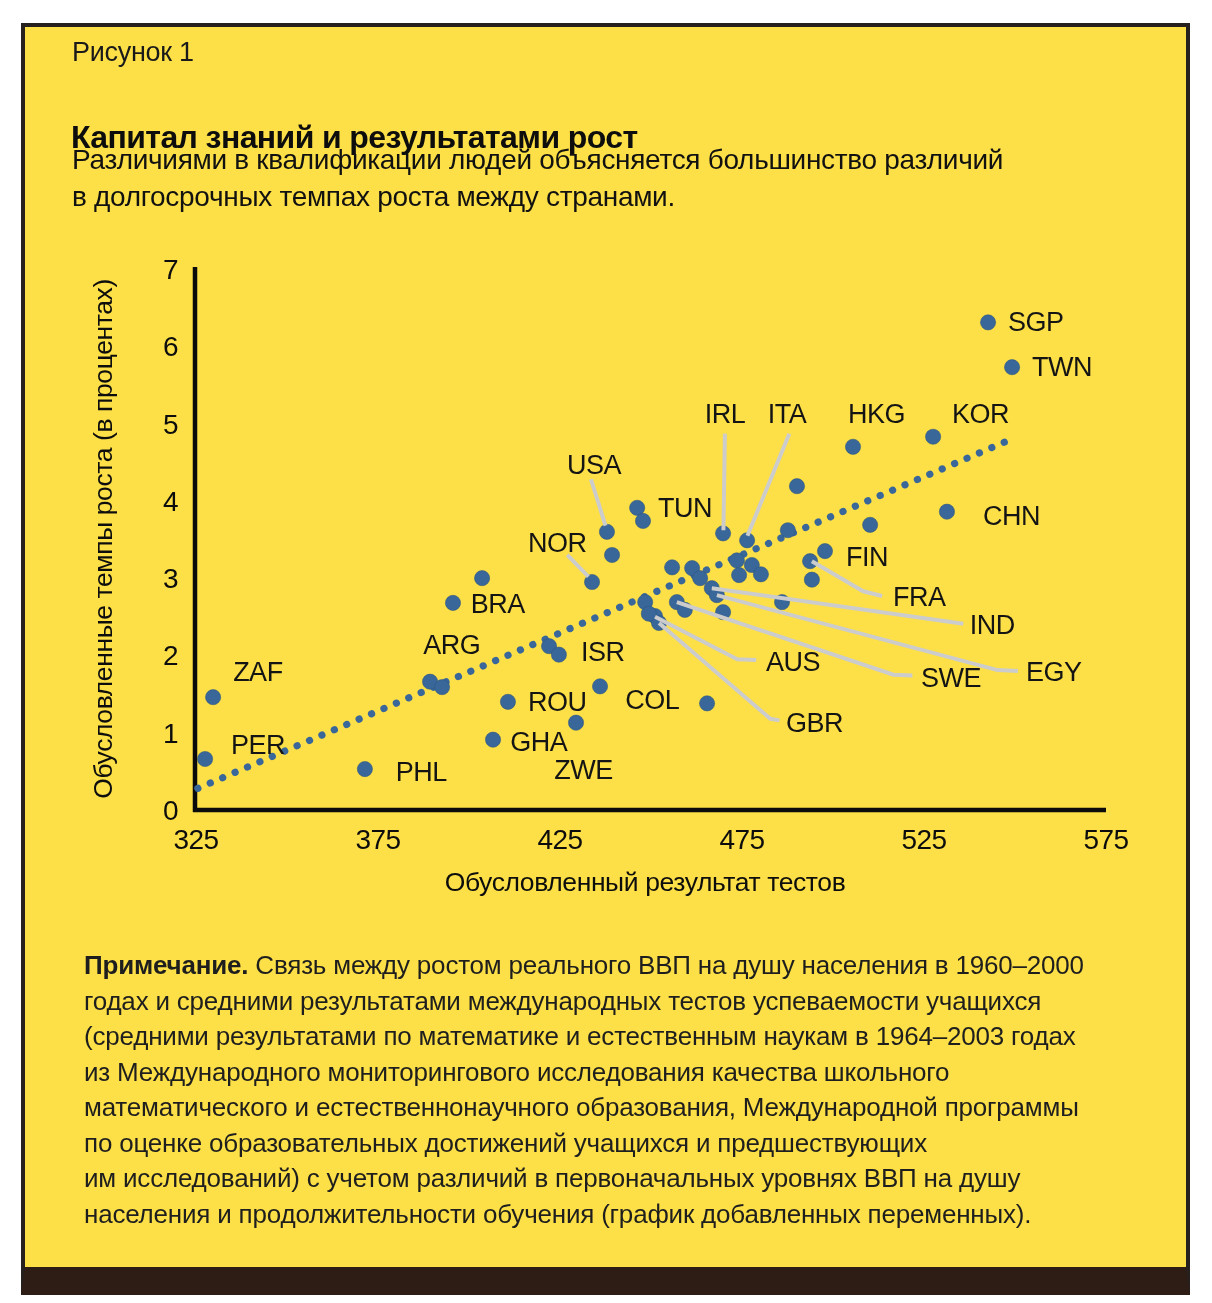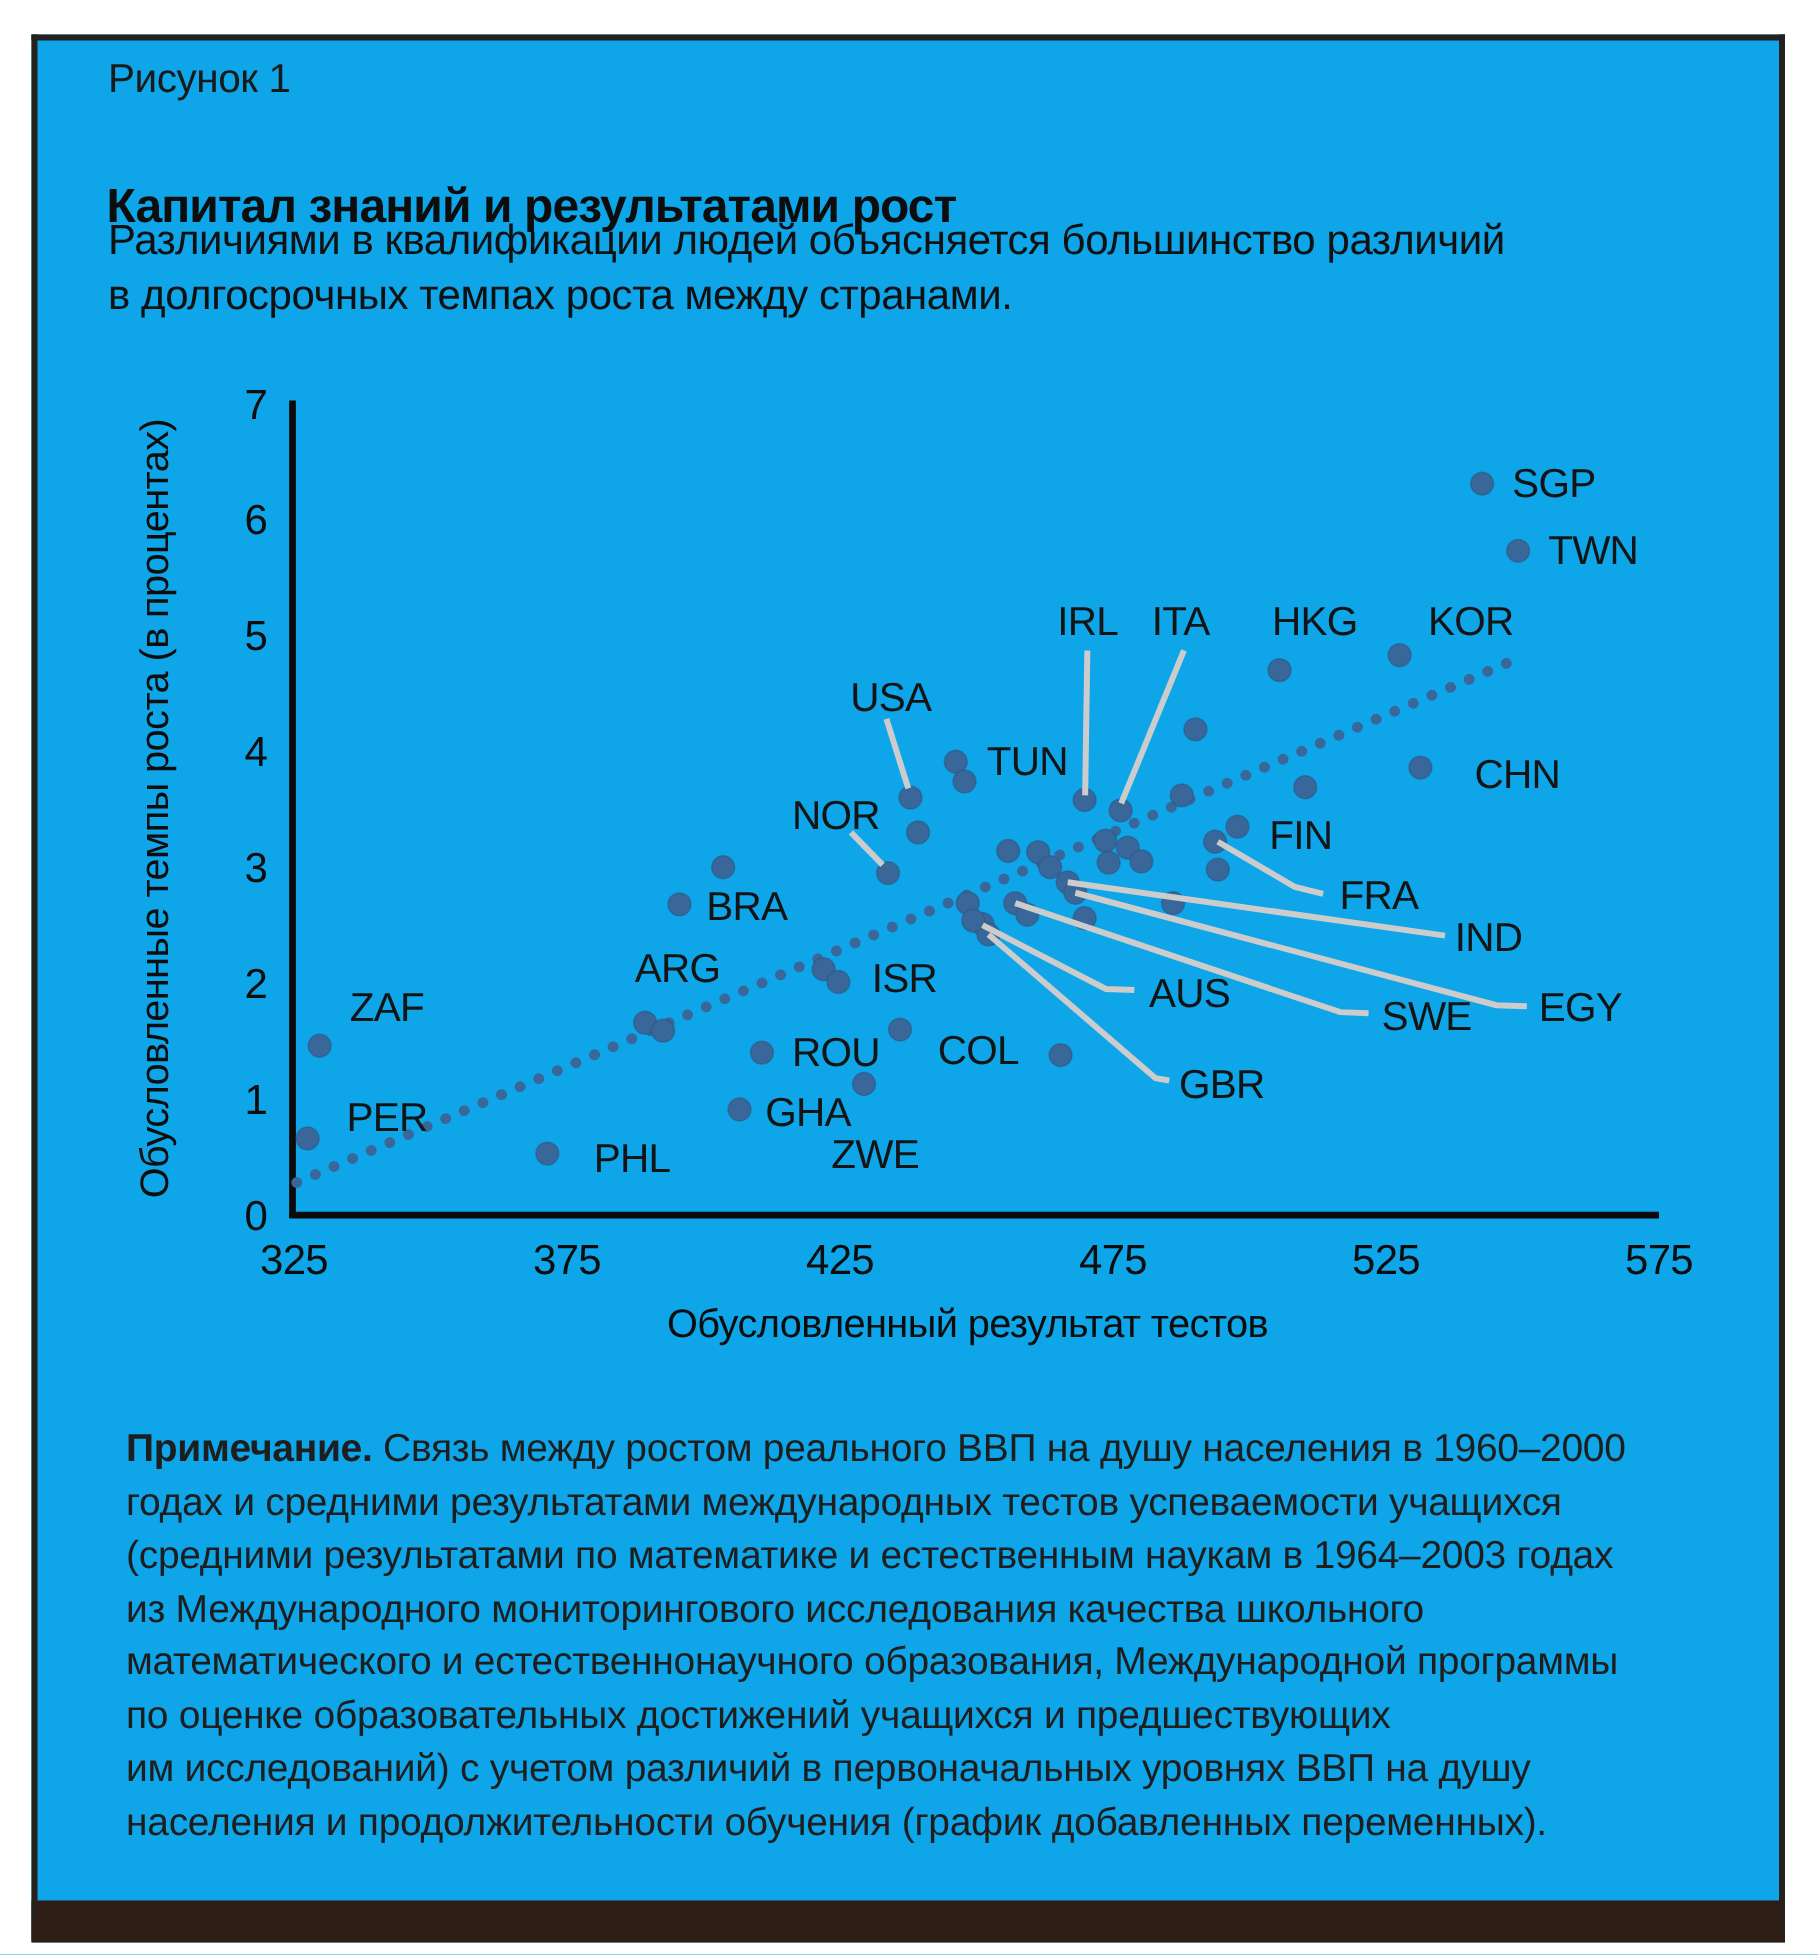--- a/index.html
+++ b/index.html
@@ -2,21 +2,21 @@
 <html><head>
 <meta charset="utf-8">
 <style>
   html,body{margin:0;padding:0;}
   body{
     width:1212px;height:1303px;background:#ffffff;position:relative;
     font-family:"Liberation Sans", sans-serif;color:#161616;
   }
   .frame{
     position:absolute;left:21px;top:23px;width:1169px;height:1272px;
-    box-sizing:border-box;background:#0ea5e9;
+    box-sizing:border-box;background:#fde047;
     border:4px solid #26201e;border-bottom:28px solid #2d1d15;
   }
   .figure-label{
     position:absolute;left:47px;top:8px;font-size:27px;line-height:34px;color:#1a1a1a;
     letter-spacing:-0.3px;
   }
   .title{
     position:absolute;left:46px;top:70px;font-size:32px;line-height:38px;font-weight:700;
     letter-spacing:-0.6px;color:#0d0d0d;
   }

